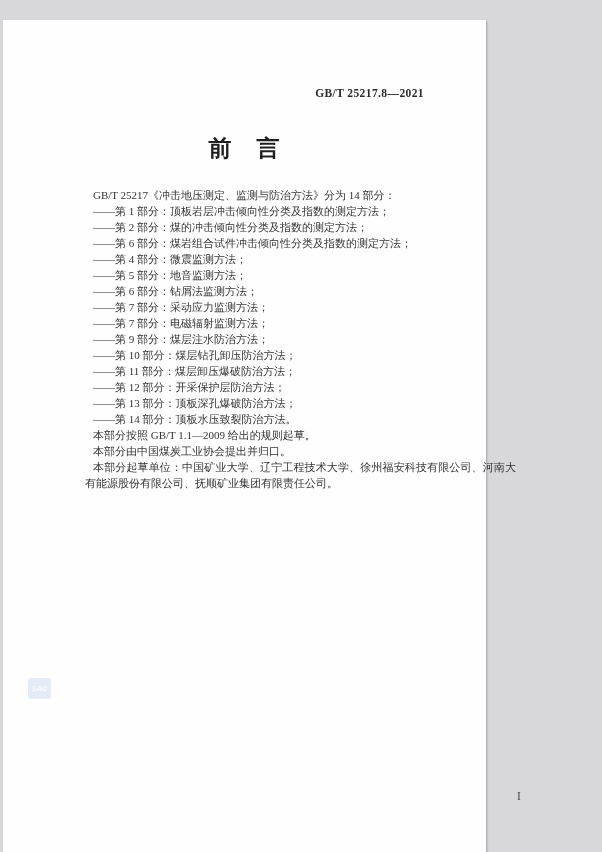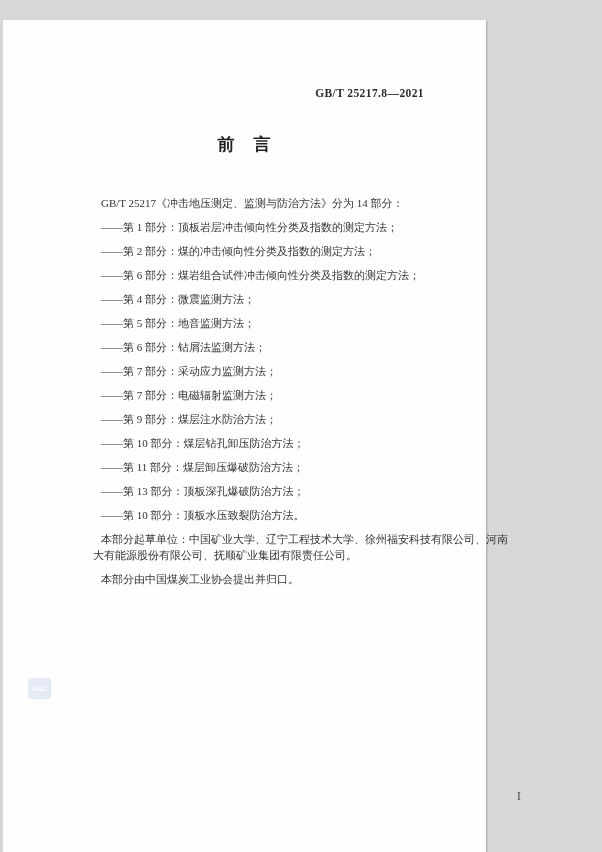--- a/index.html
+++ b/index.html
@@ -33,37 +33,37 @@
     color: #2c2c2c;
     white-space: nowrap;
   }
   .title {
     position: absolute;
     top: 113px;
     left: 0;
     width: 100%;
     margin: 0;
     text-align: center;
-    font-size: 17px;
+    font-size: 23px;
     font-weight: 700;
     color: #1f1f1f;
     letter-spacing: 1px;
   }
   .body-text {
     position: absolute;
     left: 82px;
     top: 167px;
     width: 431px;
     font-size: 11px;
     line-height: 16px;
     color: #333333;
     text-align: justify;
   }
   .body-text p {
-    margin: 8px;
+    margin: 0;
     text-indent: 8px;
     font-family: Liberation Serif, serif;
   }
   .watermark {
     position: absolute;
     left: 25px;
     top: 658px;
     width: 23px;
     height: 21px;
     background: rgba(205, 218, 238, 0.55);
@@ -105,27 +105,29 @@
         <p>——第 2 部分：煤的冲击倾向性分类及指数的测定方法；</p>
         <p>——第 6 部分：煤岩组合试件冲击倾向性分类及指数的测定方法；</p>
         <p>——第 4 部分：微震监测方法；</p>
         <p>——第 5 部分：地音监测方法；</p>
         <p>——第 6 部分：钻屑法监测方法；</p>
         <p>——第 7 部分：采动应力监测方法；</p>
         <p>——第 7 部分：电磁辐射监测方法；</p>
         <p>——第 9 部分：煤层注水防治方法；</p>
         <p>——第 10 部分：煤层钻孔卸压防治方法；</p>
         <p>——第 11 部分：煤层卸压爆破防治方法；</p>
+        <p>——第 12 部分：开采保护层防治方法；</p>
         <p>——第 13 部分：顶板深孔爆破防治方法；</p>
-        <p>——第 10 部分：顶板水压致裂防治方法。</p>
+        <p>——第 14 部分：顶板水压致裂防治方法。</p>
       </div>
 
     <div>
+        <p>本部分按照 GB/T 1.1—2009 给出的规则起草。</p>
+        <p>本部分由中国煤炭工业协会提出并归口。</p>
         <p>本部分起草单位：中国矿业大学、辽宁工程技术大学、徐州福安科技有限公司、河南大有能源股份有限公司、抚顺矿业集团有限责任公司。</p>
-        <p>本部分由中国煤炭工业协会提出并归口。</p>
       </div>
   </div>
 
   <div class="watermark">SAC</div>
 
   <div class="page-number">I</div>
 
 </div>
 
 </body></html>

